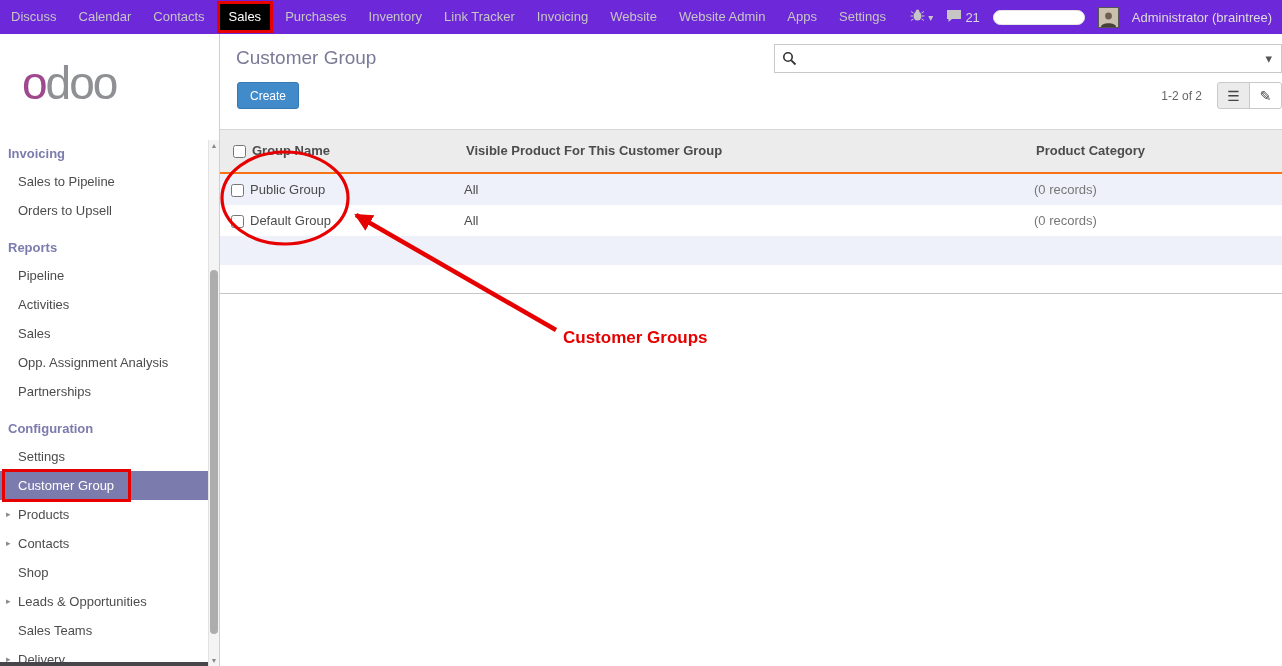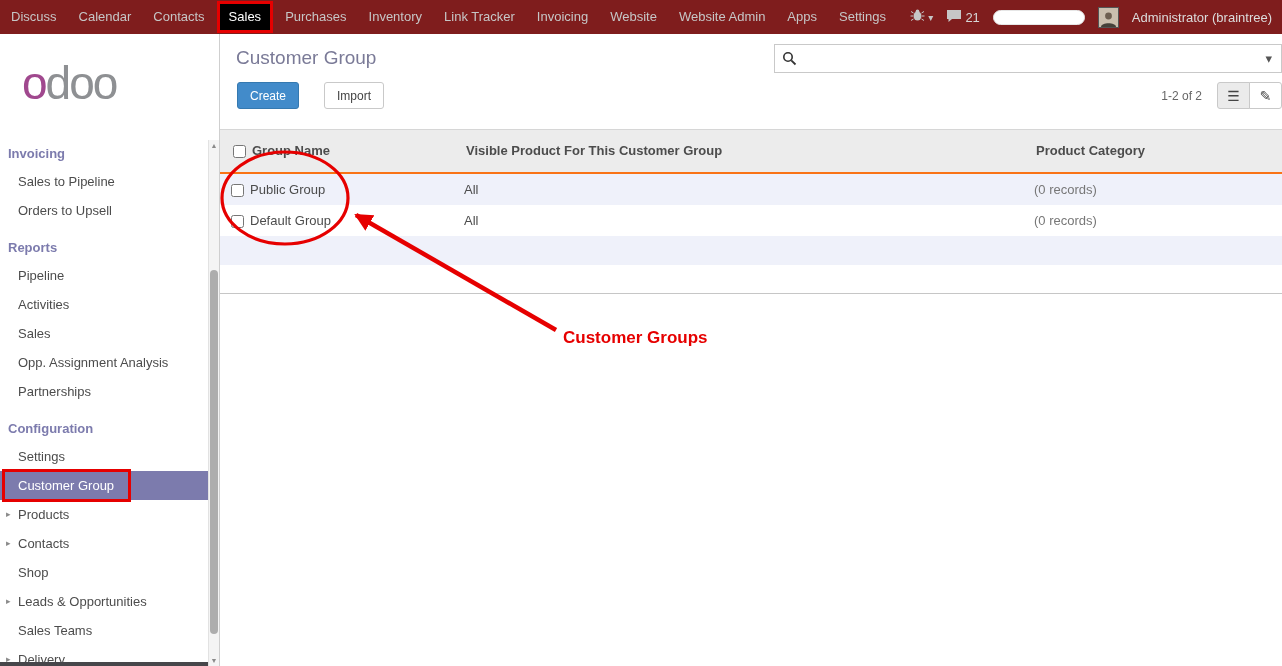--- a/index.html
+++ b/index.html
@@ -6,21 +6,21 @@
   html,body { margin:0; padding:0; }
   body {
     width:1282px; height:666px; position:relative; overflow:hidden;
     background:#fff; font-family:"Liberation Sans","DejaVu Sans",sans-serif;
     font-size:13px; color:#4c4c4c;
   }
 
   
   .topbar {
     position:absolute; top:0; left:0; right:0; height:34px;
-    background:#7f1d1d; display:flex; align-items:center; color:#c6c6c6;text-align:right;
+    background:#6d28d9; display:flex; align-items:center; color:#c6c6c6;text-align:right;
   }
   .menu-item { padding:0 11px; line-height:34px; cursor:pointer; white-space:nowrap; }
   .menu-item.active {
     background:#000; color:#fff; border:3px solid #e60000;
     line-height:26px; padding:0 9px; margin:0 1px;
   }
   .tb-right { margin-left:auto; display:flex; align-items:center; gap:13px; padding-right:10px; }
   .tb-icon { display:flex; align-items:center; gap:3px; cursor:pointer; }
   .caret { font-size:10px; color:#c6c6c6; }
   .msg-count { color:#d6d6d6; }
@@ -62,21 +62,21 @@
     position:absolute; right:0; top:10px; width:508px; height:29px;
     background:#fff; border:1px solid #c9c9c9; display:flex; align-items:center;
   }
   .searchbox input {
     flex:1; border:none; outline:none; height:25px; font-size:13px;
     font-family:inherit; padding:0 4px;
   }
   .search-glyph { margin-left:7px; display:flex; align-items:center; }
   .search-caret { padding:0 9px; color:#555; cursor:pointer; }
 
-  .cp-buttons { position:absolute; left:17px; top:48px; display:flex; gap:25px; }
+  .cp-buttons { position:absolute; left:17px; top:48px; display:flex; gap:25px;flex-direction:column; }
   .btn {
     display:inline-flex; align-items:center; height:27px; padding:0 12px;
     font-size:12px; border:1px solid #c9c9c9; background:#fff; color:#444;
     border-radius:3px; cursor:pointer; font-family:inherit;
   }
   .btn-primary { background:#428bca; border-color:#3579b0; color:#fff; }
 
   .pager { position:absolute; right:80px; top:55px; font-size:12px; color:#666; }
   .switcher { position:absolute; right:0; top:48px; display:flex; }
   .switch-btn {

